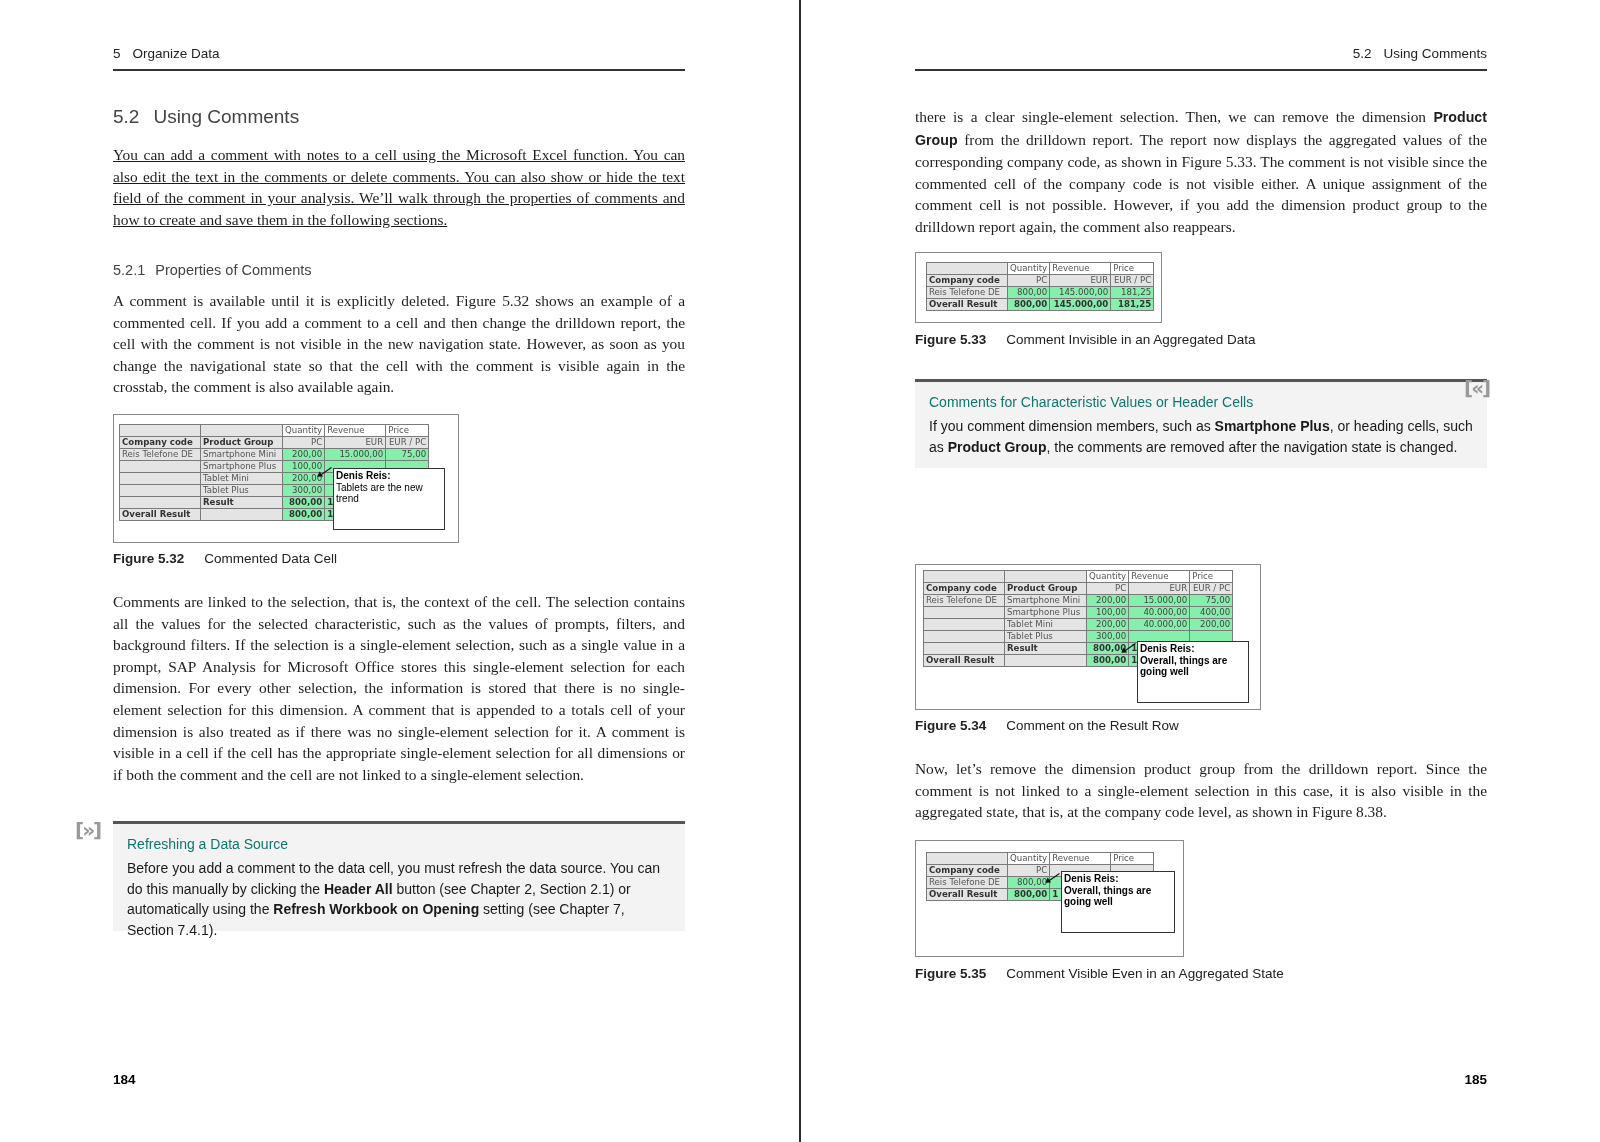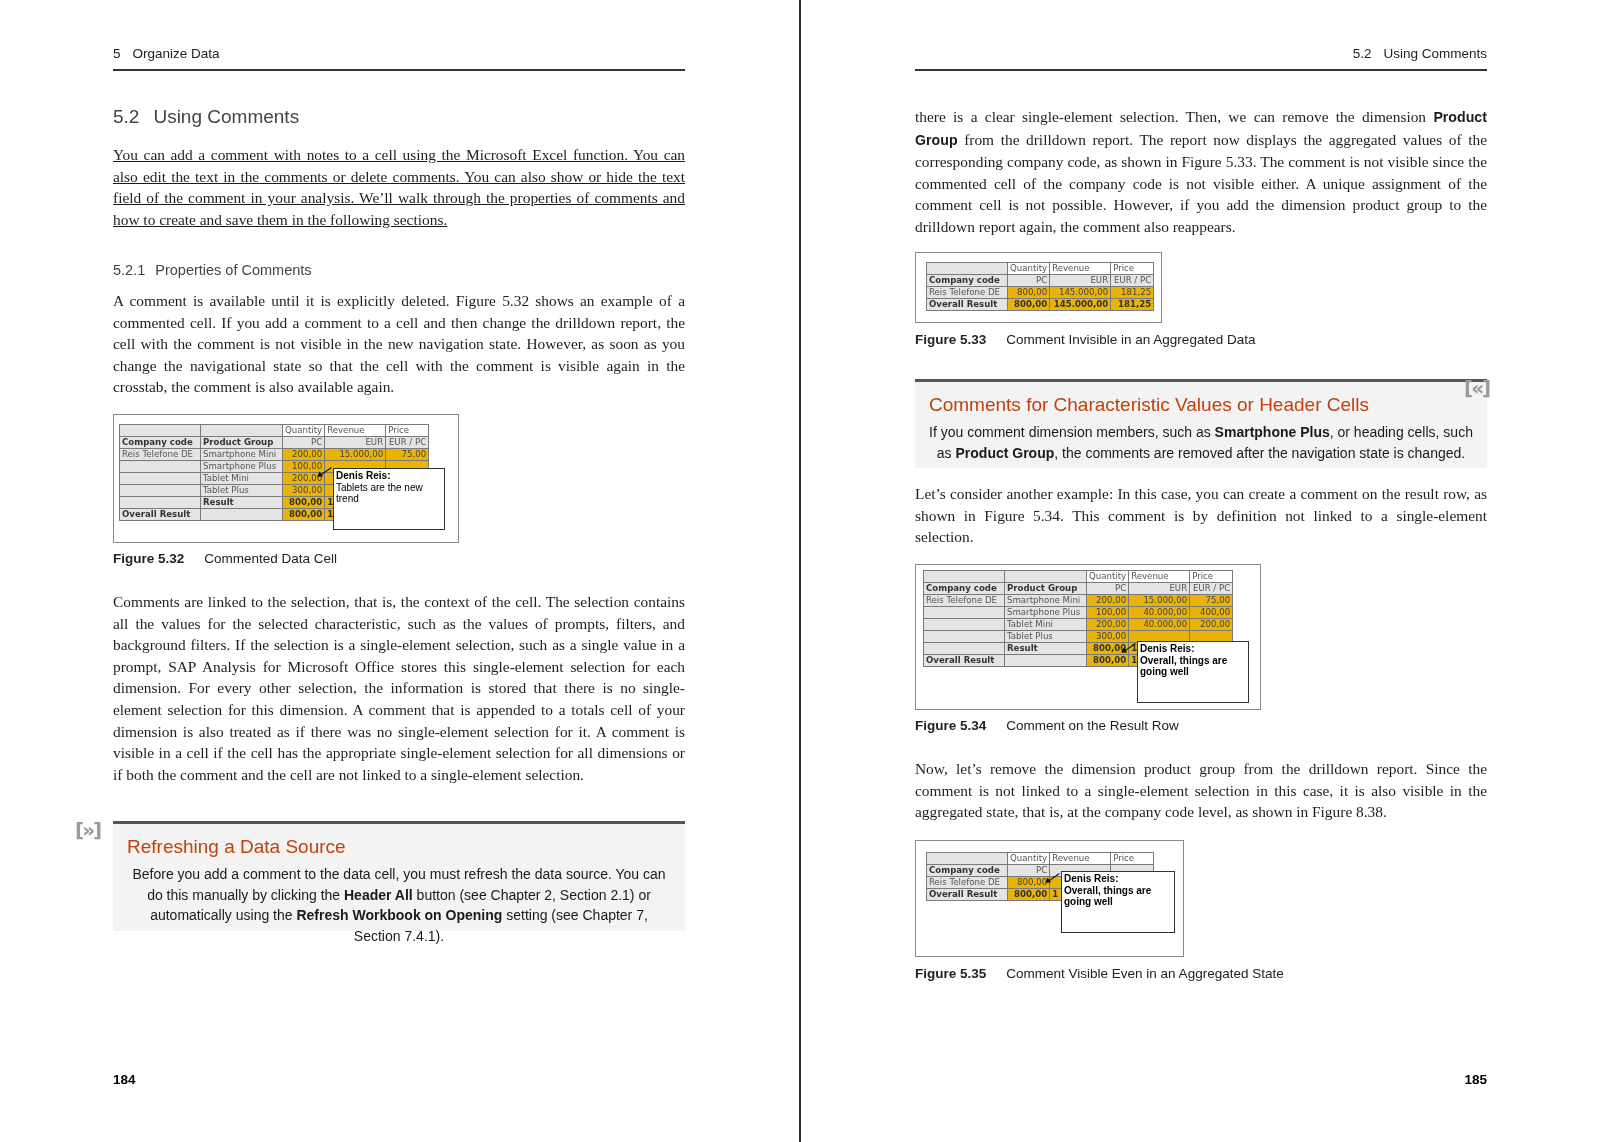--- a/index.html
+++ b/index.html
@@ -33,39 +33,39 @@
 
   .caption { font-family: "Liberation Sans", sans-serif; font-size: 13.5px; color: #222; }
   .caption .fig { font-weight: bold; margin-right: 20px; }
 
   .figure-frame { position: absolute; border: 1px solid #8a8a8a; background: #fff; }
   table.xt { border-collapse: collapse; font-family: "DejaVu Sans", sans-serif; font-size: 8.6px; position: absolute; }
   table.xt td {
     border: 1px solid #7a7a7a; padding: 0 2px; height: 11px; line-height: 11px; white-space: nowrap; color: #555;
     background: #e4e4e4;
   }
-  table.xt td.v { background: #eab308; text-align: right; color: #444; }
+  table.xt td.v { background: #86efac; text-align: right; color: #444; }
   table.xt td.b { font-weight: bold; color: #333; }
   table.xt td.hd { background: #fff; color: #555; }
   table.xt td.r { text-align: right; }
 
   .comment-box {
     position: absolute; background: #fff; border: 1px solid #333;
     font-family: "Liberation Sans", sans-serif; font-size: 10px; line-height: 11.5px; color: #000; padding: 1px 2px;
   }
   .comment-box .author { font-weight: bold; display: block; }
   .comment-arrow { position: absolute; height: 1px; background: #111; transform-origin: left center; }
   .comment-arrow::before { content: ""; position: absolute; left: -3px; top: -3px; border: 3px solid transparent; border-right: 5px solid #111; border-left: 0; }
 
   .box {
     position: absolute; left: 113px; width: 572px; background: #f3f3f3; border-top: 3px solid #555;
     font-family: "Liberation Sans", sans-serif;
   }
-  .box .title { font-size: 19px; color: #c2410c; margin: 12px 14px 6px 14px; }
-  .box .text { font-size: 14px; line-height: 20.5px; color: #1a1a1a; margin: 0 14px 8px 14px; text-align: center; }
+  .box .title { font-size: 14px; color: #0f766e; margin: 12px 14px 6px 14px; }
+  .box .text { font-size: 14px; line-height: 20.5px; color: #1a1a1a; margin: 0 14px 8px 14px; }
   .box .text b { font-weight: bold; }
 
   .marker {
     position: absolute; font-family: "DejaVu Sans", sans-serif; font-size: 20px; color: #9a9a9a; font-weight: bold; letter-spacing: -2px;
   }
   .page-num { position: absolute; top: 1072px; font-family: "Liberation Sans", sans-serif; font-weight: bold; font-size: 13.5px; color: #000000; }
 </style>
 </head>
 <body>
 
@@ -221,23 +221,20 @@
   <div class="content caption" style="top:332px;">
     <span class="fig">Figure 5.33</span><span>Comment Invisible in an Aggregated Data</span>
   </div>
 
   <div class="box" style="top:379px; height:86px;">
     <div class="title">Comments for Characteristic Values or Header Cells</div>
     <div class="text"><span>If you comment dimension members, such as </span><b>Smartphone Plus</b><span>, or heading cells, such as </span><b>Product Group</b><span>, the comments are removed after the navigation state is changed.</span></div>
   </div>
   <div class="marker" style="left:662px; top:376px;">[«]</div>
 
-  <div class="content" style="top:483px;">
-    <p class="body-text">Let’s consider another example: In this case, you can create a comment on the result row, as shown in Figure 5.34. This comment is by definition not linked to a single-element selection.</p>
-  </div>
 
   <div class="figure-frame" style="left:113px; top:564px; width:344px; height:144px;">
     <table class="xt" style="left:7px; top:5px;">
       <tbody>
           <tr>
         <td style="width:76px;"></td>
         <td style="width:77px;"></td>
         <td class="hd" style="width:36px;">Quantity</td>
         <td class="hd" style="width:56px;">Revenue</td>
         <td class="hd" style="width:38px;">Price</td>

